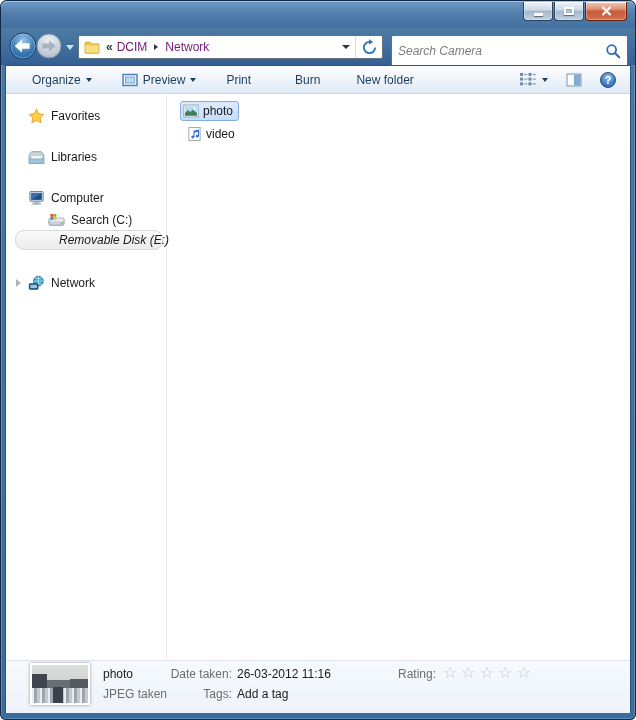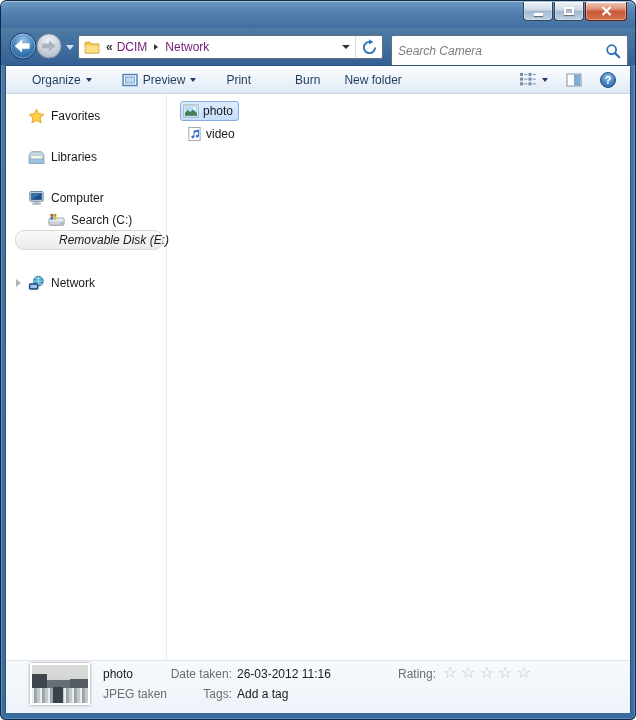--- a/index.html
+++ b/index.html
@@ -202,21 +202,21 @@
       </svg>
       <span>Preview</span>
       <span class="tb-caret"></span>
     </div>
     <div class="tb-item" style="margin-left:14px">
       <span>Print</span>
     </div>
     <div class="tb-item" style="margin-left:28px">
       <span>Burn</span>
     </div>
-    <div class="tb-item" style="margin-left:8px">
+    <div class="tb-item" style="margin-left:20px">
       <span>New folder</span>
     </div>
     <div class="tb-right">
       <div class="tb-icon-btn">
         <svg width="19" height="15" viewBox="0 0 20 16">
           <g fill="#6e87a3">
             <rect x="1" y="1" width="3.2" height="3.2"></rect>
               <rect x="1" y="6" width="3.2" height="3.2"></rect>
               <rect x="1" y="11" width="3.2" height="3.2"></rect>
             <rect x="10" y="1" width="3.2" height="3.2"></rect>

